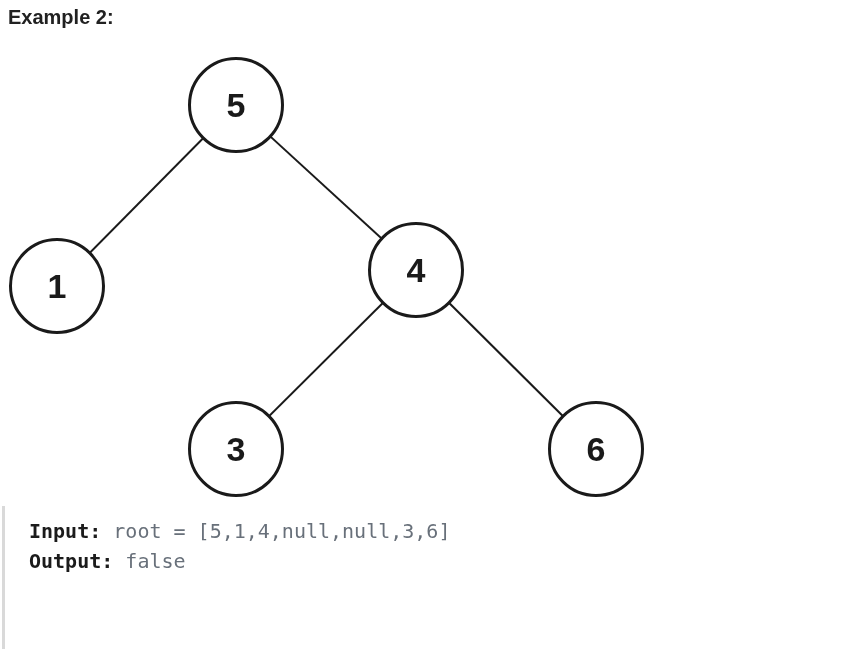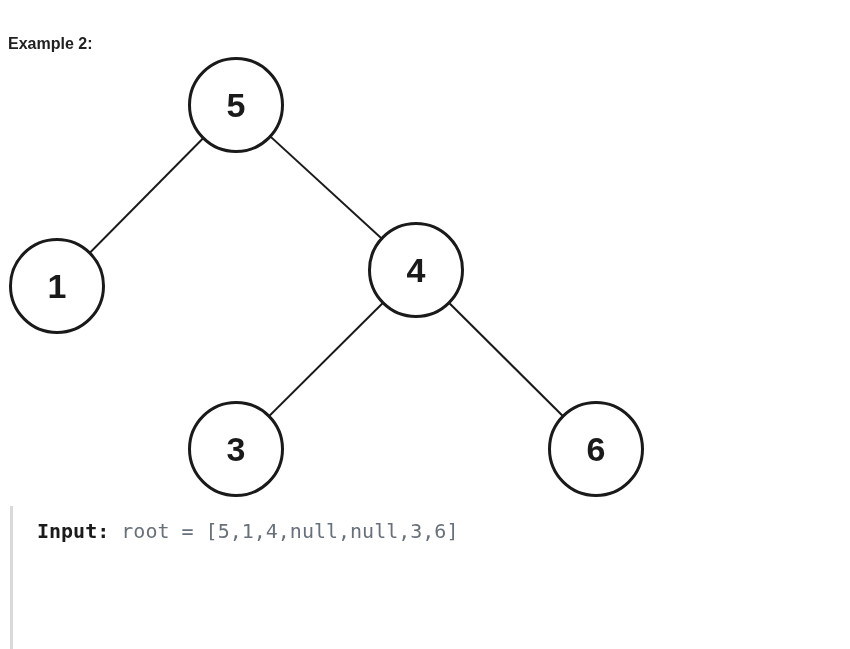--- a/index.html
+++ b/index.html
@@ -9,36 +9,35 @@
     width: 850px;
     height: 649px;
     background: #ffffff;
     overflow: hidden;
     font-family: "Liberation Sans", sans-serif;
   }
   .example-heading {
     position: absolute;
     left: 8px;
     top: 6px;
-    font-size: 16px;
+    font-size: 20px;
     font-weight: bold;
     color: #212121;
     letter-spacing: 0;
-    margin-top: 29px;
   }
   .tree-svg {
     position: absolute;
     left: 0;
     top: 0;
     width: 850px;
     height: 505px;
   }
   .example-block {
     position: absolute;
-    left: 10px;
+    left: 2px;
     top: 506px;
     width: 793px;
     height: 143px;
     border-left: 3px solid #d9d9d9;
     padding: 10px 0 13px 24px;
     font-family: "DejaVu Sans Mono", "Liberation Mono", monospace;
     font-size: 20px;
     line-height: 30px;
     color: #68707a;
   }
@@ -67,15 +66,16 @@
       <circle cx="416" cy="270" r="46.5" fill="#ffffff" stroke="#1a1a1a" stroke-width="3"></circle>
       <text x="416" y="282.24" text-anchor="middle" font-family="&quot;Liberation Sans&quot;, sans-serif" font-size="34" font-weight="bold" fill="#1a1a1a">4</text>
       <circle cx="236" cy="449" r="46.5" fill="#ffffff" stroke="#1a1a1a" stroke-width="3"></circle>
       <text x="236" y="461.24" text-anchor="middle" font-family="&quot;Liberation Sans&quot;, sans-serif" font-size="34" font-weight="bold" fill="#1a1a1a">3</text>
       <circle cx="596" cy="449" r="46.5" fill="#ffffff" stroke="#1a1a1a" stroke-width="3"></circle>
       <text x="596" y="461.24" text-anchor="middle" font-family="&quot;Liberation Sans&quot;, sans-serif" font-size="34" font-weight="bold" fill="#1a1a1a">6</text>
     </svg>
 
   <div class="example-block">
       <span class="io-line"><strong>Input:</strong> <span>root = [5,1,4,null,null,3,6]</span></span>
+      <span class="io-line"><strong>Output:</strong> <span>false</span></span>
     </div>
 
 </div>
 
 </body></html>

